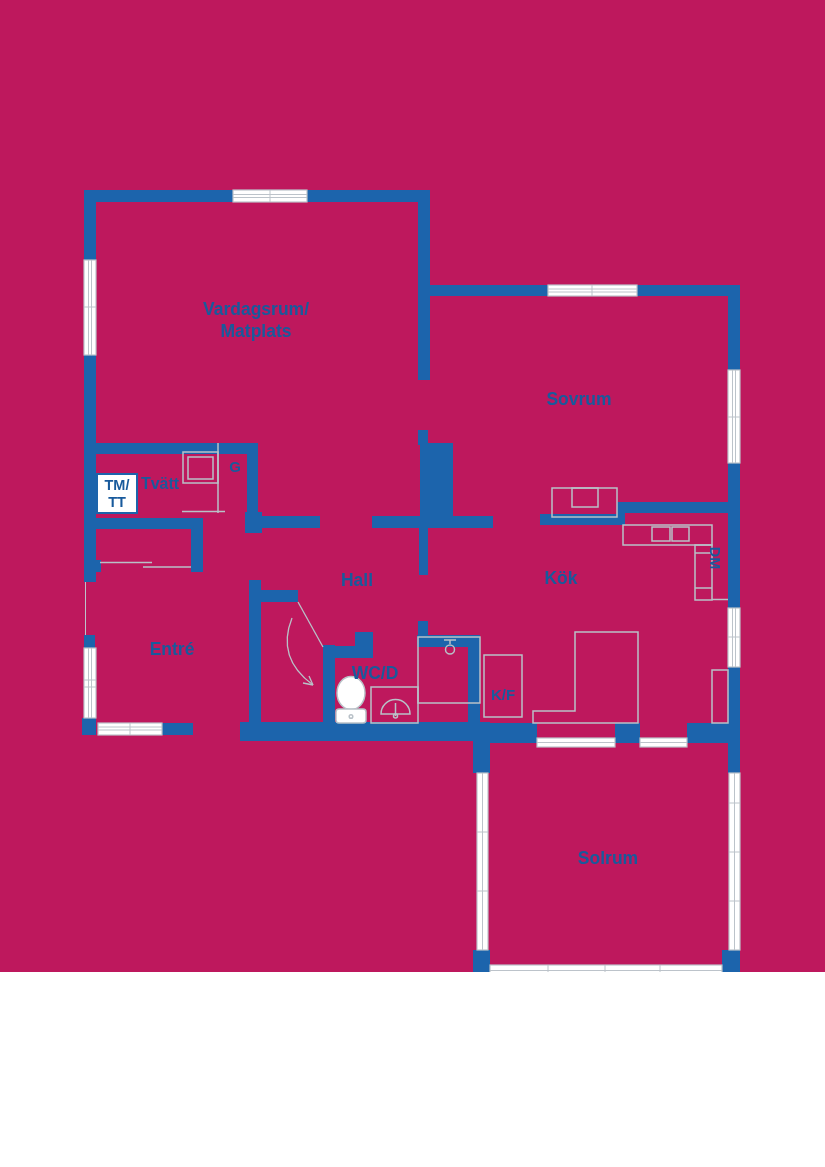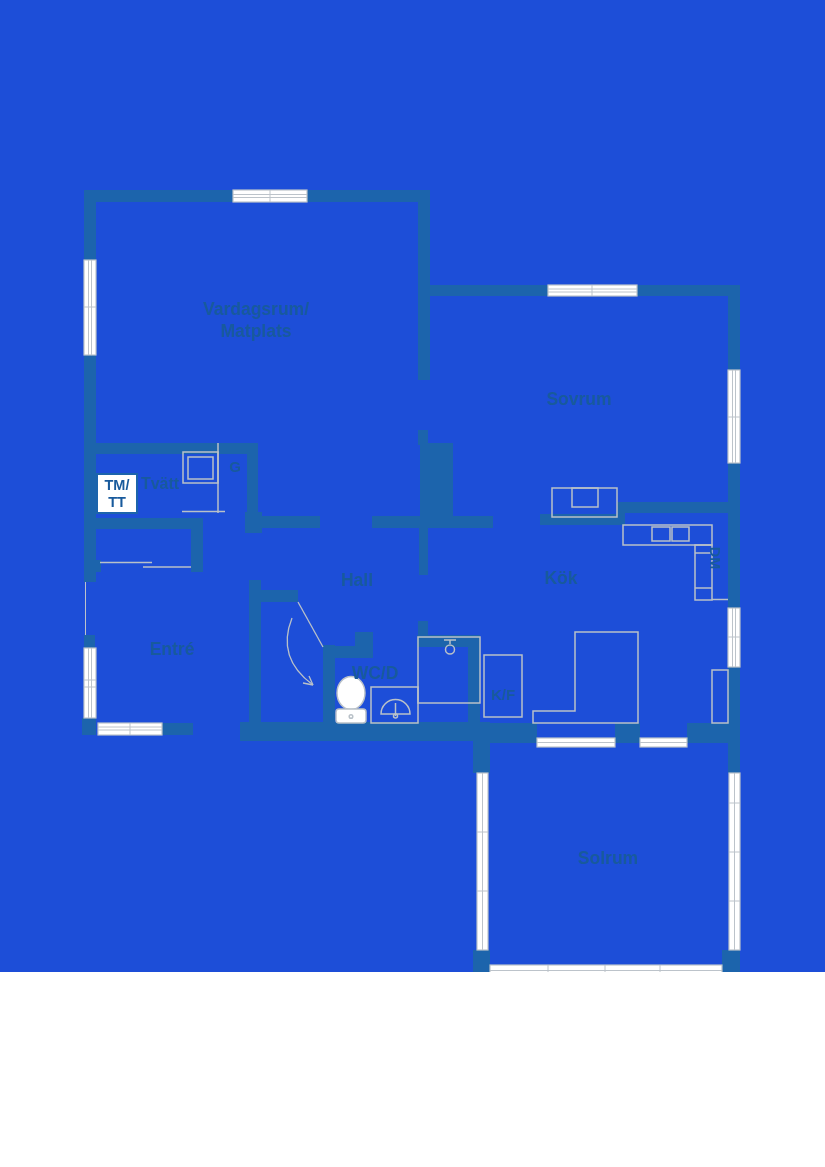--- a/index.html
+++ b/index.html
@@ -1,16 +1,16 @@
 <!DOCTYPE html>
 <html><head>
 <meta charset="utf-8">
 <style>
   html,body{margin:0;padding:0;background:#ffffff;}
-  .page{position:relative;width:825px;height:972px;background:#1d4ed8;overflow:hidden;}
+  .page{position:relative;width:825px;height:972px;background:#be185d;overflow:hidden;}
   svg{display:block;}
   .wall{fill:#1c64ac;stroke:none;}
   .win{fill:#ffffff;stroke:#bcc3ca;stroke-width:1.2;}
   .wl{stroke:#bcc3ca;stroke-width:1;fill:none;}
   .fix{fill:none;stroke:#b9c1c8;stroke-width:1.5;}
   .fixw{fill:#ffffff;stroke:#b9c1c8;stroke-width:1.5;}
   .door{stroke:#b9c1c8;stroke-width:1.3;fill:none;}
   text{fill:#185a9c;font-family:"Liberation Sans","DejaVu Sans",sans-serif;font-weight:bold;}
   .lbl{font-size:17.5px;text-anchor:middle;}
   .lbl-md{font-size:16px;text-anchor:middle;}

